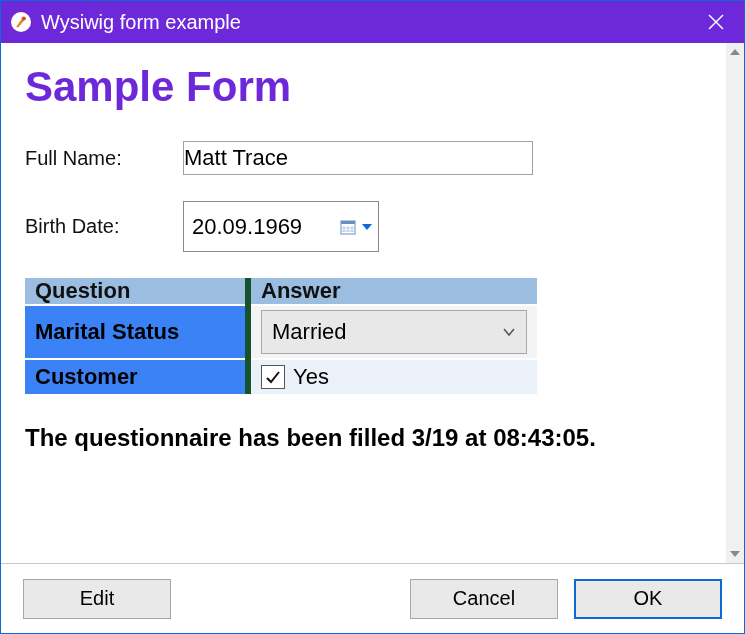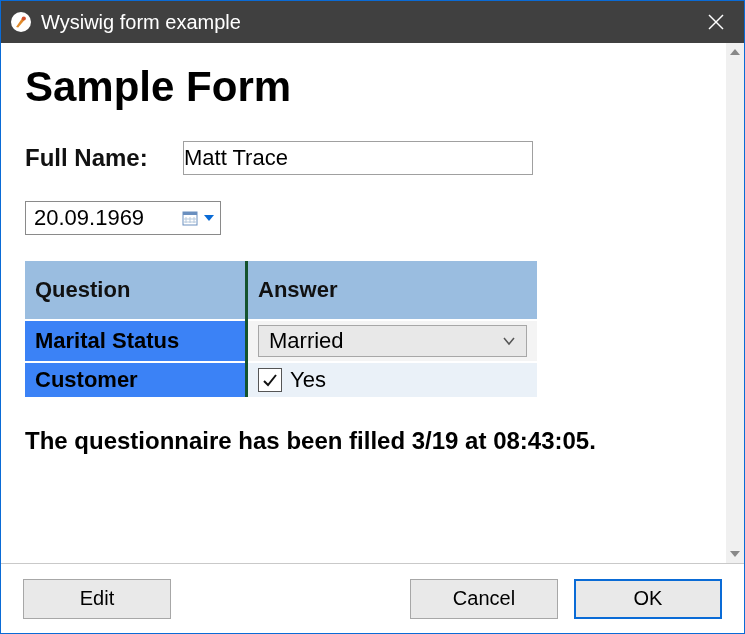--- a/index.html
+++ b/index.html
@@ -13,21 +13,21 @@
   .window {
     width: 745px;
     height: 634px;
     border: 1px solid #0a6bd6;
     box-sizing: border-box;
     display: flex;
     flex-direction: column;
   }
   .titlebar {
     height: 42px;
-    background: #404040;
+    background: #6d28d9;
     display: flex;
     align-items: center;
     color: #fff;
     padding: 0 6px 0 10px;
   }
   .titlebar .app-icon {
     width: 20px;
     height: 20px;
     border-radius: 50%;
     background: #fff;
@@ -74,50 +74,50 @@
   }
   .scrollbar .arrow {
     width: 0; height: 0;
     border-left: 5px solid transparent;
     border-right: 5px solid transparent;
   }
   .scrollbar .arrow.up { border-bottom: 6px solid #888; margin-top: 2px;}
   .scrollbar .arrow.down { border-top: 6px solid #888; margin-top: auto; margin-bottom: 2px;}
 
   h1.form-title {
-    color: #000000;
+    color: #6d28d9;
     font-weight: 700;
     font-size: 42px;
     margin: 6px 0 30px 0;
   }
 
   .row {
     display: flex;
     align-items: center;
     margin-bottom: 26px;
   }
   .row .label {
-    font-size: 24px;
-    font-weight: 700;
+    font-size: 20px;
+    font-weight: 400;
     color: #111;
     width: 158px;
   }
   .text-input {
     height: 34px;
     border: 1px solid #a0a0a0;
     font-size: 22px;
     padding: 0 0;
     box-sizing: border-box;
     width: 350px;
     background: #fff;
   }
   .date-picker {
     display: flex;
     align-items: center;
-    height: 34px;
+    height: 51px;
     border: 1px solid #8a8a8a;
     padding: 0 6px 0 8px;
     width: 196px;
     box-sizing: border-box;
     background: #fff;
   }
   .date-picker .value {
     font-size: 22px;
     flex: 1;
   }
@@ -136,50 +136,50 @@
   .qa-table {
     width: 512px;
     border-collapse: collapse;
     margin-top: 8px;
     font-size: 22px;
   }
   .qa-table th {
     text-align: left;
     background: #9abde0;
     font-weight: 700;
-    padding: 16px 10px;
+    padding: 0 10px;
     color: #111;
   }
   .qa-table td {
     padding: 4px 10px;
   }
   .qa-table td.qcell {
     background: #3b82f6;
     font-weight: 700;
     width: 200px;
   }
   .qa-table td.acell {
     background: #f4f4f4;
   }
   .qa-table tr.last td.acell {
     background: #eaf1f8;
   }
   .qa-table th + th,
   .qa-table td + td {
-    border-left: 3px solid #14532d;
+    border-left: 6px solid #14532d;
   }
   .qa-table tr + tr th,
   .qa-table tr + tr td {
     border-top: 2px solid #fff;
   }
 
   .dropdown {
     display: flex;
     align-items: center;
-    height: 32px;
+    height: 44px;
     border: 1px solid #a7a7a7;
     background: #e8e8e8;
     padding: 0 10px 0 10px;
     box-sizing: border-box;
     width: 100%;
   }
   .dropdown .value {
     flex: 1;
     font-size: 22px;
   }
@@ -262,20 +262,21 @@
     <div class="content">
 
       <h1 class="form-title">Sample Form</h1>
 
       <div class="row">
         <span class="label">Full Name:</span>
         <input class="text-input" type="text" value="Matt Trace" style="">
       </div>
 
       <div class="row">
+        <span class="label">Birth Date:</span>
         <div class="date-picker">
           <span class="value">20.09.1969</span>
           <span class="cal-icon">
             <svg viewBox="0 0 16 16" width="16" height="16">
               <rect x="1" y="2" width="14" height="13" fill="#fff" stroke="#6a8fbf" stroke-width="1"></rect>
               <rect x="1" y="2" width="14" height="3" fill="#6a8fbf"></rect>
               <line x1="4" y1="7" x2="4" y2="13" stroke="#b6c9dd"></line>
               <line x1="8" y1="7" x2="8" y2="13" stroke="#b6c9dd"></line>
               <line x1="12" y1="7" x2="12" y2="13" stroke="#b6c9dd"></line>
               <line x1="1" y1="9" x2="15" y2="9" stroke="#b6c9dd"></line>

